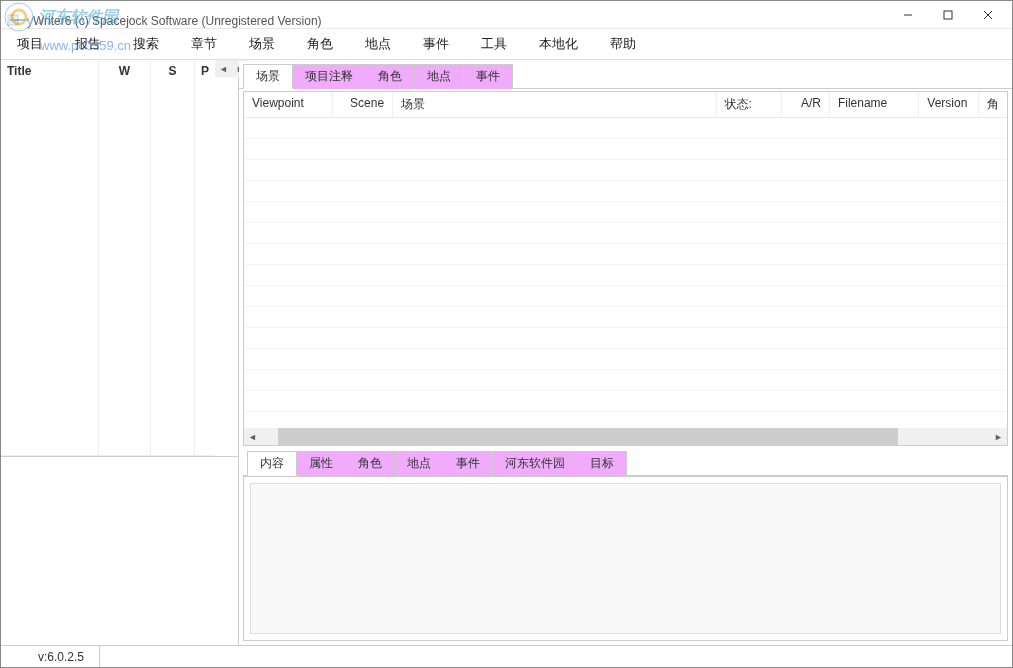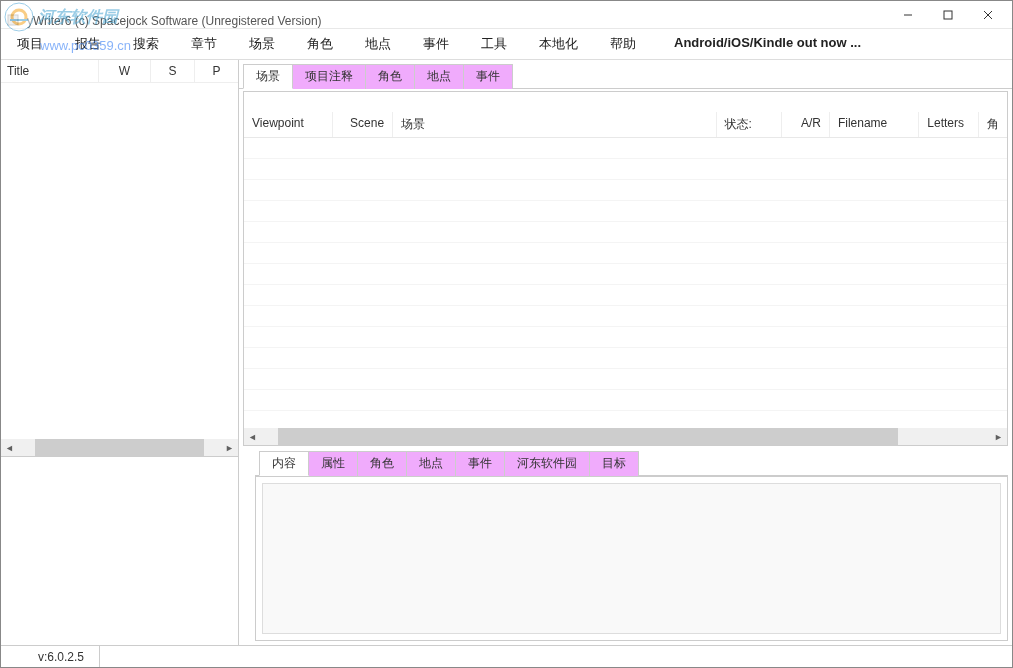--- a/index.html
+++ b/index.html
@@ -84,23 +84,23 @@
     }
     .left-col {
       width: 238px;
       display: flex;
       flex-direction: column;
       border-right: 1px solid #ccc;
     }
     .left-top {
       flex: 1 1 390px;
       display: flex;
-      flex-direction: column;
       border-bottom: 1px solid #ccc;
       min-height: 0;
+      font-weight: bold;
     }
     .left-grid-header {
       display: flex;
       background: #fff;
       border-bottom: 1px solid #eee;
     }
     .lh-cell {
       padding: 4px 6px;
       border-right: 1px solid #eee;
       color: #333;
@@ -159,21 +159,20 @@
       height: 355px;
       display: flex;
       flex-direction: column;
       border: 1px solid #ccc;
       margin: 2px 4px 0 4px;
     }
     .sg-header {
       display: flex;
       background: #fff;
       border-bottom: 1px solid #e8e8e8;
-      margin-top: 20px;
     }
     .sg-header-cell {
       padding: 4px 8px;
       border-right: 1px solid #eee;
       color: #333;
       white-space: nowrap;
       font-size: 12px;
     }
     .sg-body {
       flex: 1;
@@ -189,21 +188,21 @@
     .sg-hscroll .scroll-thumb { left:17px; width: 85%; right:auto; }
     .scene-title-box {
       margin: 3px 4px 0 4px;
       border: 1px solid #ccc;
       padding: 3px 6px;
       background: #fff;
       color: #555;
       font-size: 12px;
     }
     .bottom-tabs-wrap {
-      margin: 2px 4px 4px 16px;
+      margin: 2px 4px 4px 4px;
       flex: 1;
       display: flex;
       flex-direction: column;
       min-height: 0;
     }
     .bottom-content {
       flex: 1;
       border: 1px solid #ccc;
       background: #fff;
       padding: 6px;
@@ -275,21 +274,20 @@
   <div class="menu-item">报告</div>
   <div class="menu-item">搜索</div>
   <div class="menu-item">章节</div>
   <div class="menu-item">场景</div>
   <div class="menu-item">角色</div>
   <div class="menu-item">地点</div>
   <div class="menu-item">事件</div>
   <div class="menu-item">工具</div>
   <div class="menu-item">本地化</div>
   <div class="menu-item">帮助</div>
-  <div class="menu-promo">Android/iOS/Kindle out now ...</div>
 </div>
 
 <div class="main-area">
   <div class="left-col">
     <div class="left-top">
       <div class="left-grid-header">
         <div class="lh-cell lh-title">Title</div>
         <div class="lh-cell lh-w">W</div>
         <div class="lh-cell lh-s">S</div>
         <div class="lh-cell lh-p">P</div>
@@ -316,21 +314,21 @@
     </div>
 
     <div class="scene-grid">
       <div class="sg-header">
         <div class="sg-header-cell" style="width:90px">Viewpoint</div>
         <div class="sg-header-cell" style="width:60px;text-align:right">Scene</div>
         <div class="sg-header-cell" style="width:326px">场景</div>
         <div class="sg-header-cell" style="width:66px">状态:</div>
         <div class="sg-header-cell" style="width:48px;text-align:right">A/R</div>
         <div class="sg-header-cell" style="width:90px">Filename</div>
-        <div class="sg-header-cell" style="width:60px">Letters</div>
+        <div class="sg-header-cell" style="width:60px">Version</div>
         <div class="sg-header-cell" style="flex:1;border-right:none">角</div>
       </div>
       <div class="sg-body">
         <div class="sg-row"></div>
         <div class="sg-row"></div>
         <div class="sg-row"></div>
         <div class="sg-row"></div>
         <div class="sg-row"></div>
         <div class="sg-row"></div>
         <div class="sg-row"></div>

